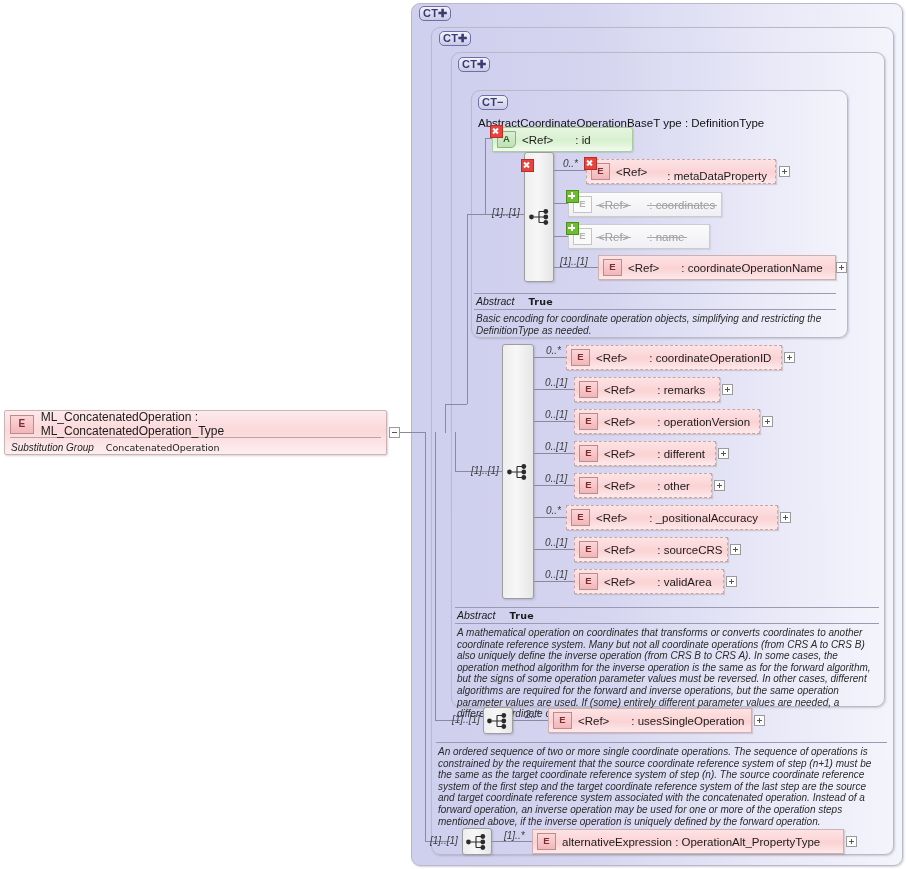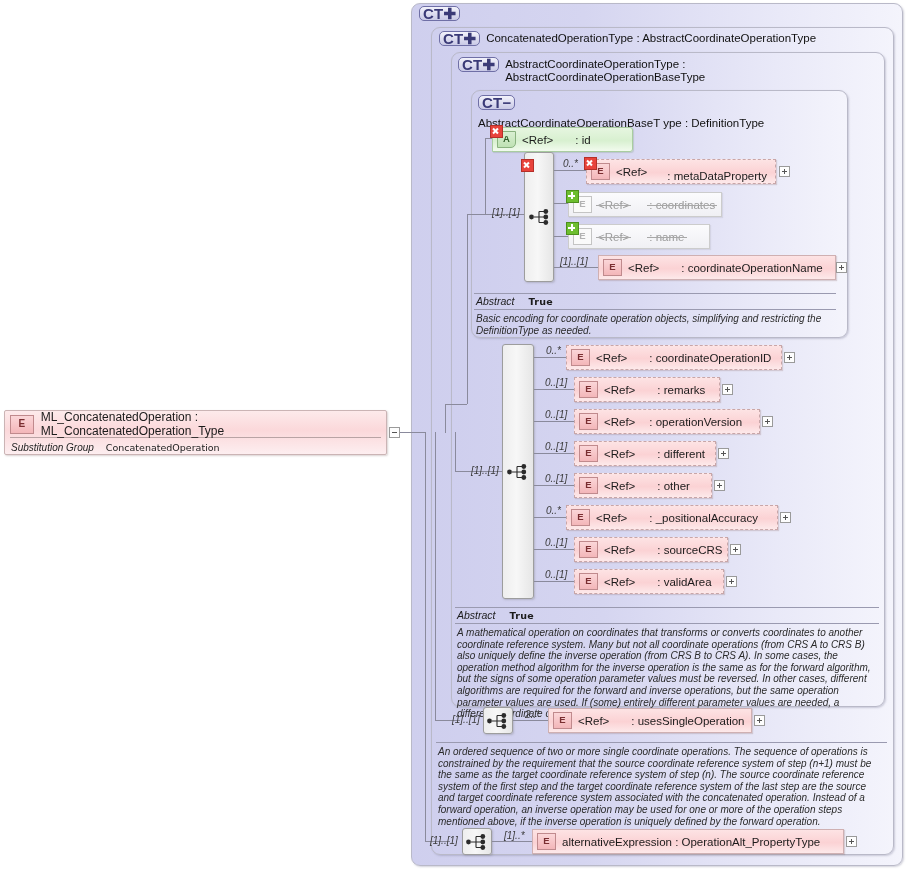--- a/index.html
+++ b/index.html
@@ -17,21 +17,21 @@
     box-shadow:1px 1px 2px rgba(120,120,150,.35);
   }
   .ct-title{
     position:absolute;display:flex;align-items:flex-start;gap:6px;
     font-size:11.5px;color:#111;line-height:13px;white-space:normal;
   }
   .ct-badge{
     display:inline-block;flex:0 0 auto;
     border:1.3px solid #6f6fa6;border-radius:5px;
     background:linear-gradient(to bottom,#f2f2fb,#c9c9e6);
-    color:#3a3a77;font-size:15px;font-weight:bold;
+    color:#3a3a77;font-size:11px;font-weight:bold;
     letter-spacing:.2px;line-height:11px;padding:1px 3px 1px 3px;
     font-family:"Liberation Sans",sans-serif;
   }
   .ct-label{display:inline-block;padding-top:1px;}
 
   
   .node{
     position:absolute;box-sizing:border-box;
     display:flex;align-items:center;
     height:25px;padding:0 8px 0 4px;
@@ -158,27 +158,25 @@
 <body>
 
 <div class="ct-box" style="left:411px;top:3px;width:492px;height:863px;"></div>
 <div class="ct-title" style="left:419px;top:6px;width:470px;">
   <span class="ct-badge">CT✚</span>
 </div>
 
 <div class="ct-box" style="left:431px;top:27px;width:463px;height:828px;"></div>
 <div class="ct-title" style="left:439px;top:31px;width:445px;">
   <span class="ct-badge">CT✚</span>
-  <span class="ct-label">ConcatenatedOperationType : AbstractCoordinateOperationType</span>
 </div>
 
 <div class="ct-box" style="left:451px;top:52px;width:434px;height:655px;"></div>
 <div class="ct-title" style="left:458px;top:57px;width:418px;">
   <span class="ct-badge">CT✚</span>
-  <span class="ct-label">AbstractCoordinateOperationType : AbstractCoordinateOperationBaseType</span>
 </div>
 
 <div class="ct-box" style="left:471px;top:90px;width:377px;height:248px;"></div>
 <div class="ct-title" style="left:478px;top:95px;width:360px;flex-direction:column;">
   <span class="ct-badge">CT−</span>
   <span class="ct-label">AbstractCoordinateOperationBaseT ype : DefinitionType</span>
 </div>
 
 <div class="rootbox" style="left:4px;top:410px;width:383px;height:45px;">
   <div class="hdr">
@@ -303,21 +301,21 @@
   <span class="nm">&lt;Ref&gt;</span>
   <span class="nm" style="margin-left:22px;">: remarks</span>
 </div>
 <div class="exp plus" style="left:722px;top:384px;"></div>
 
 <div class="ln lnh" style="left:534px;top:421px;width:40px;"></div>
 <div class="card" style="left:545px;top:409px;">0..[1]</div>
 <div class="node n-el" style="left:574px;top:409px;width:186px;">
   <span class="badge">E</span>
   <span class="nm">&lt;Ref&gt;</span>
-  <span class="nm" style="margin-left:14px;">: operationVersion</span>
+  <span class="nm" style="margin-left:22px;">: operationVersion</span>
 </div>
 <div class="exp plus" style="left:762px;top:416px;"></div>
 
 <div class="ln lnh" style="left:534px;top:453px;width:40px;"></div>
 <div class="card" style="left:545px;top:441px;">0..[1]</div>
 <div class="node n-el" style="left:574px;top:441px;width:142px;">
   <span class="badge">E</span>
   <span class="nm">&lt;Ref&gt;</span>
   <span class="nm" style="margin-left:22px;">: different</span>
 </div>

